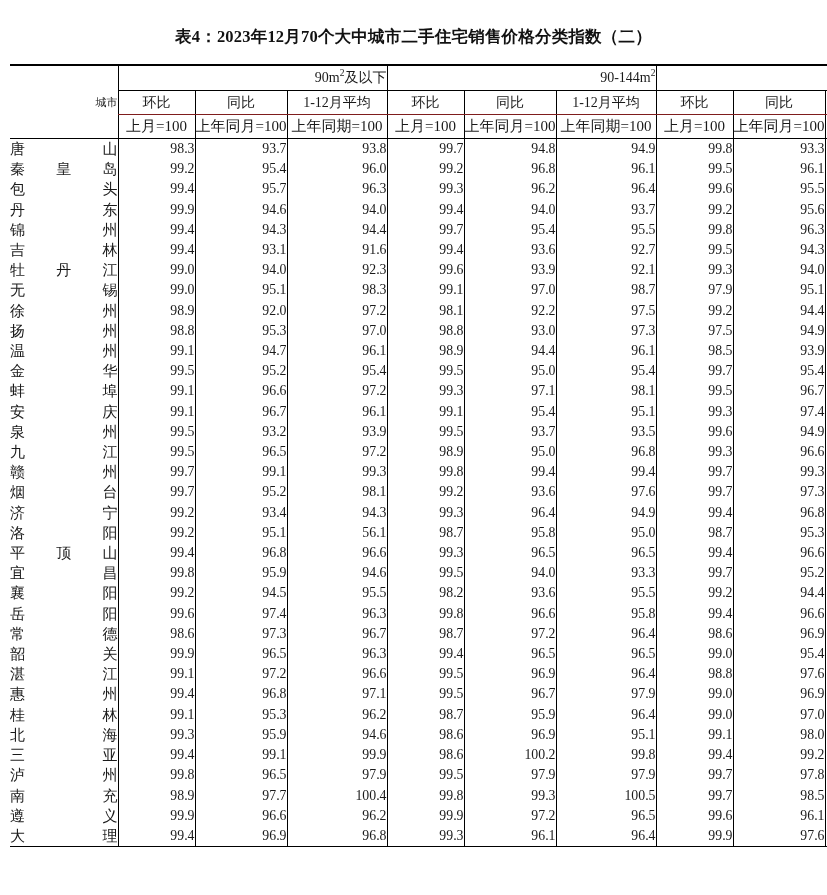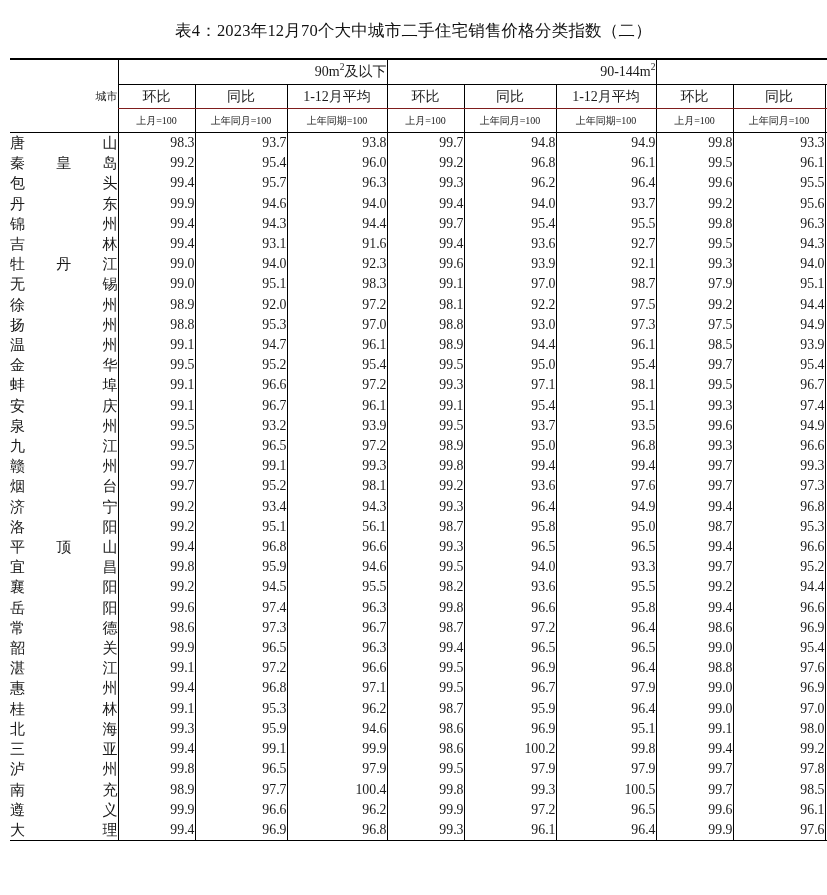--- a/index.html
+++ b/index.html
@@ -18,23 +18,23 @@
     width: 827px;
     height: 895px;
     position: relative;
     box-sizing: border-box;
   }
 
   
   .title {
     text-align: center;
     font-size: 16.5px;
-    font-weight: normal;
+    font-weight: bold;
     letter-spacing: 0.2px;
-    padding: 20px 0 0 0;
+    padding: 26px 0 0 0;
     margin: 0 0 16px 0;
     color: #111;
   }
 
   
   .tbl-wrap {
     padding: 0 12px 0 10px;
   }
   table.idx {
     border-collapse: collapse;
@@ -71,21 +71,21 @@
     text-align: right;
   }
   .hcell.sub {
     border-bottom: 1px solid #7f1d1d;
     height: 23px;
     line-height: 23px;
   }
   .hcell.base {
     height: 23px;
     line-height: 23px;
-    font-size: 10px;
+    font-size: 15px;
   }
 
   .city-head {
     text-align: right;
     font-size: 11px;
     border-left: none;
     vertical-align: middle;
   }
 
   

